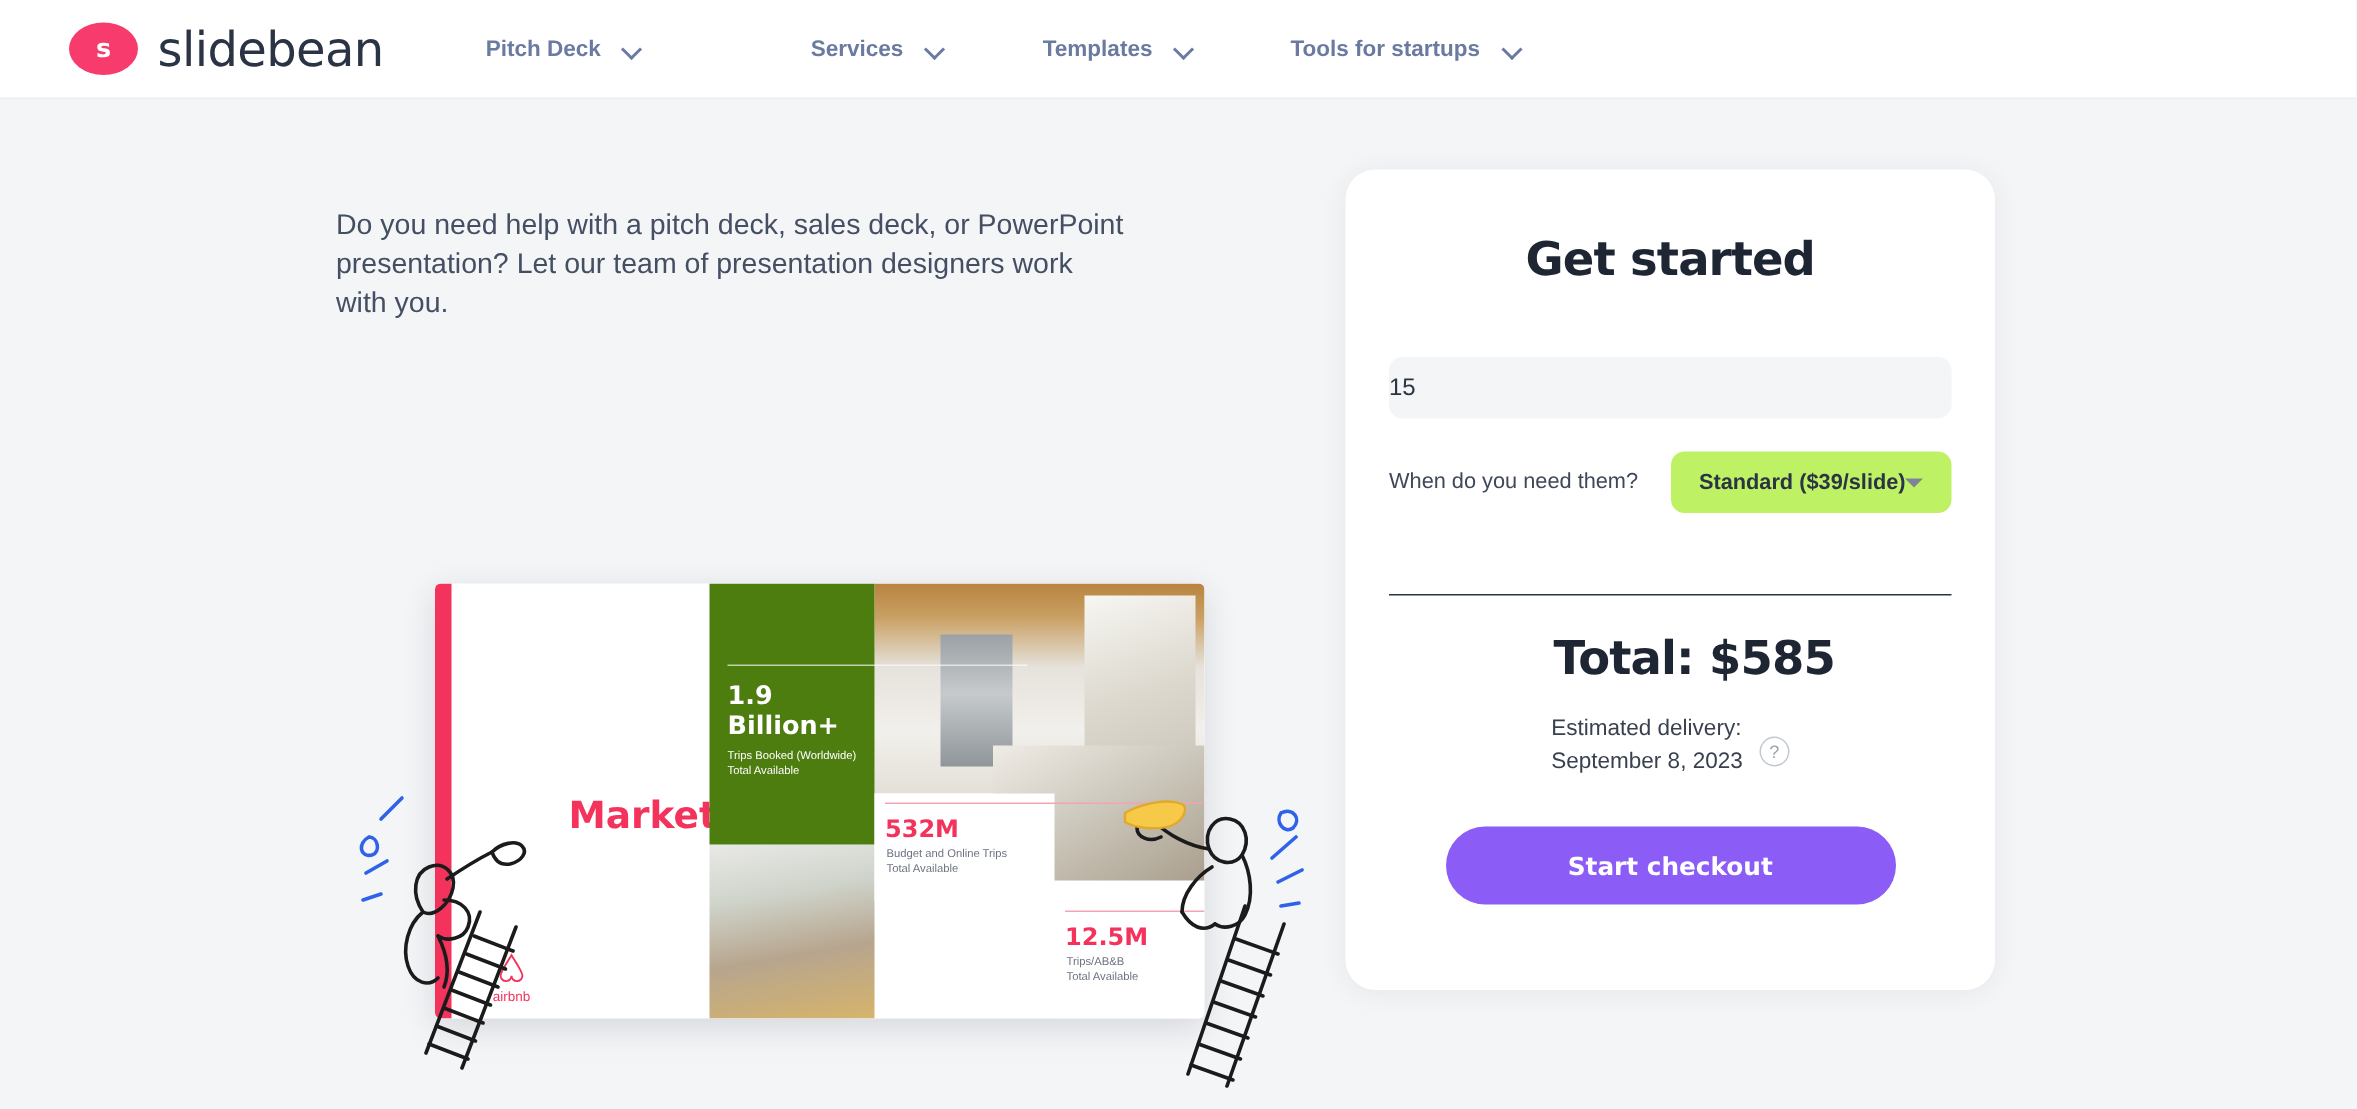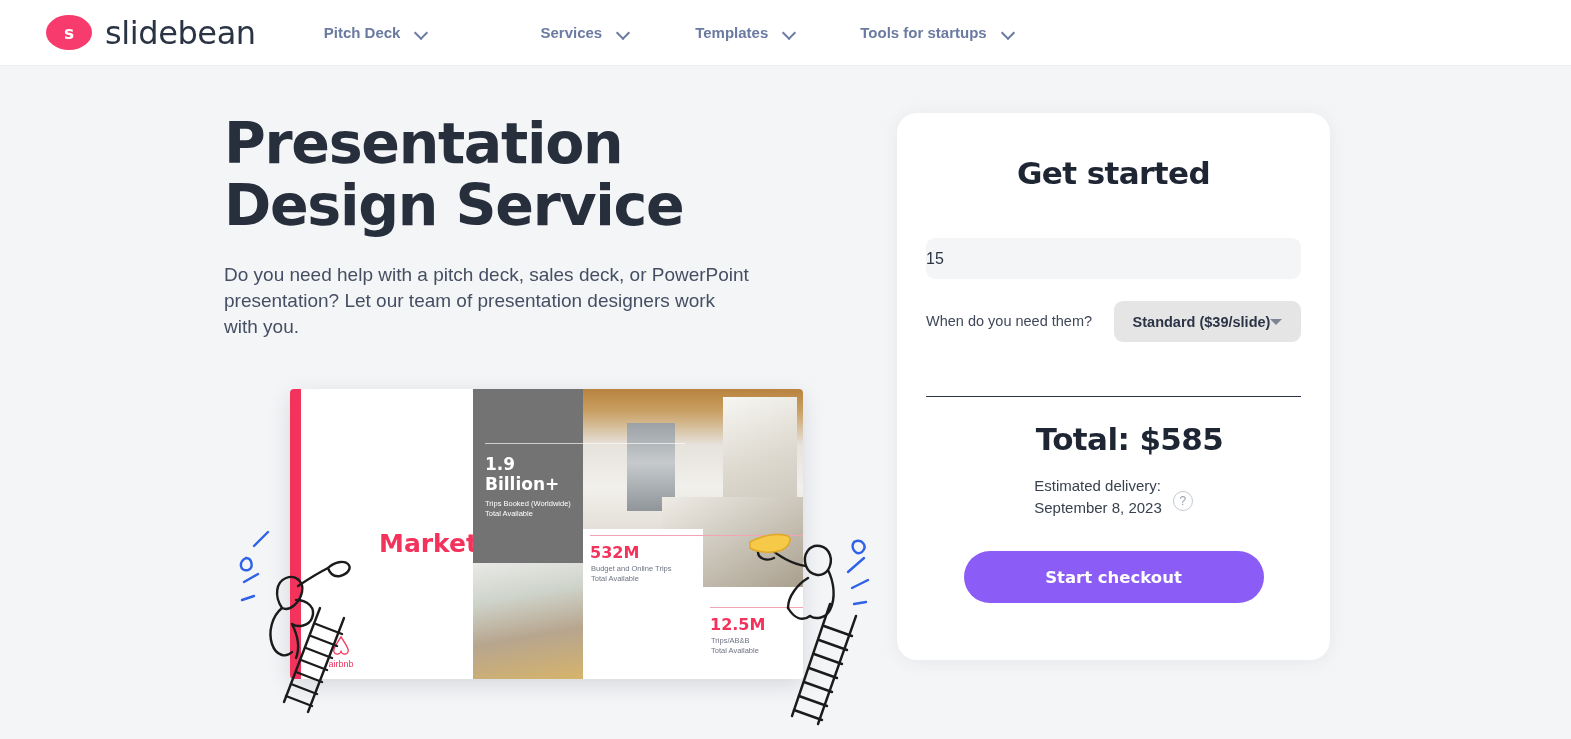--- a/index.html
+++ b/index.html
@@ -98,21 +98,21 @@
     position: absolute; left: 28px; bottom: 10px;
     width: 46px; text-align: center; color: #f4335c;
   }
   .airbnb-mark .glyph { font-size: 22px; line-height: 20px; }
   .airbnb-mark .word { font-size: 9px; margin-top: 1px; }
 
   
   .panel-pink {
     position: absolute; left: 183px; top: 0;
     width: 110px; height: 174px;
-    background: #737373;
+    background: #4d7c0f;
   }
   .panel-pink .rule {
     position: absolute; left: 12px; top: 54px; width: 200px; height: 1px;
     background: rgba(255,255,255,.65);
   }
   .stat-big-w {
     position: absolute; left: 12px; top: 65px;
     color: #fff; font-size: 17px; font-weight: bold; line-height: 20px;
     font-family: "DejaVu Sans", sans-serif;
   }
@@ -202,21 +202,21 @@
   .field-box {
     flex: 1; height: 41px; border-radius: 9px;
     background: #f4f5f7; border: none;
     display: flex; align-items: center; justify-content: center;
     font-size: 16px; color: #2b3445;
     font-family: "Liberation Sans", sans-serif;
     cursor: text;
   }
   .select-box {
     flex: 1; height: 41px; border-radius: 9px;
-    background: #e5e5e5;
+    background: #bef264;
     display: flex; align-items: center; justify-content: center;
     gap: 0; cursor: pointer;
     font-size: 14.5px; font-weight: bold; color: #2b3445;
   }
   .caret {
     width: 0; height: 0;
     border-left: 6px solid transparent;
     border-right: 6px solid transparent;
     border-top: 6px solid #7c8596;
   }
@@ -282,24 +282,20 @@
     </div>
     <div class="nav-gap-3"></div>
     <div class="nav-item">
       <span class="lbl">Tools for startups</span>
       <span class="chev"></span>
     </div>
   </nav>
 </div>
 
 <div class="hero-left">
-  <h1 class="hero-title">
-    <span>Presentation</span><br>
-    <span>Design Service</span>
-  </h1>
   <p class="hero-sub">Do you need help with a pitch deck, sales deck, or PowerPoint presentation? Let our team of presentation designers work with you.</p>
 </div>
 
 <div class="slide-stage">
 
   <div class="slide">
     <div class="slide-accent"></div>
 
     <div class="slide-title">
       <b>Market</b><span> Size</span>

